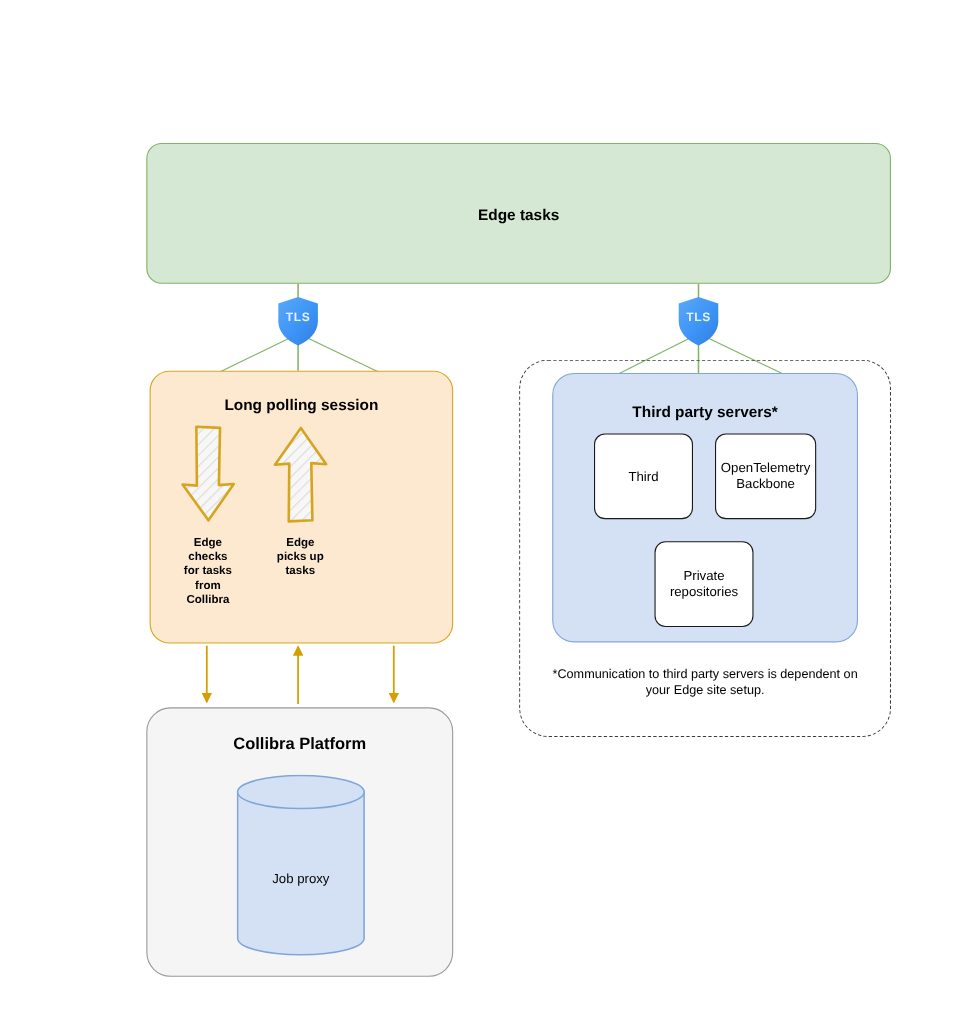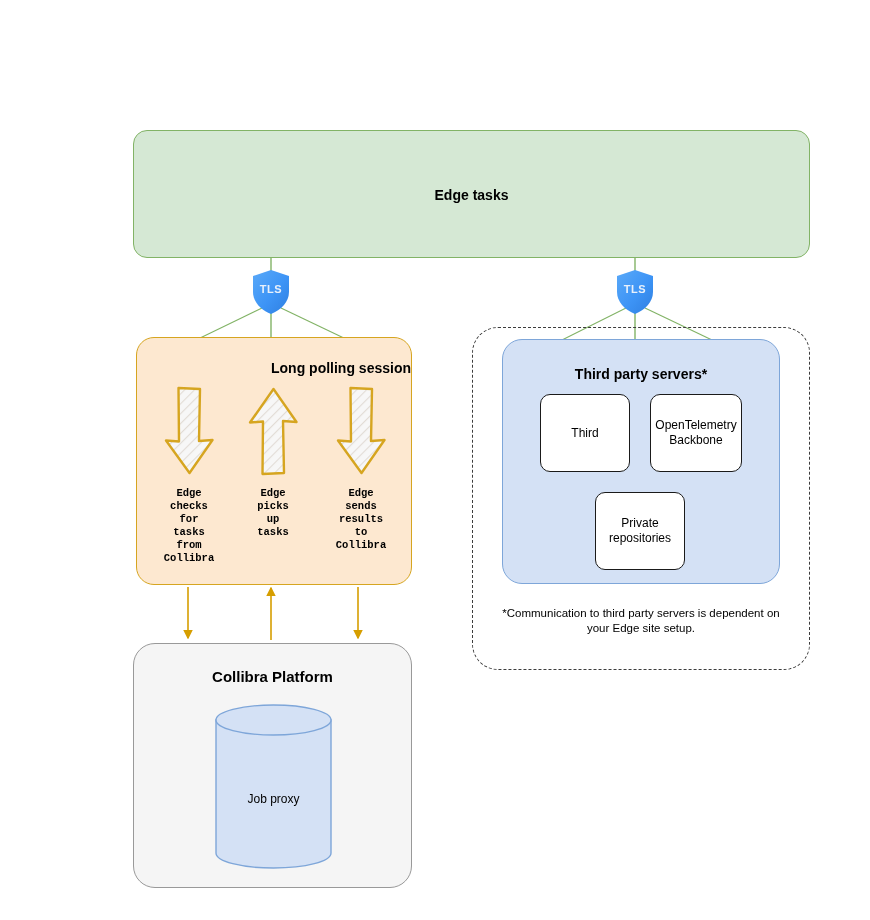--- a/index.html
+++ b/index.html
@@ -50,21 +50,21 @@
     width: 276px;
     height: 248px;
     background: #fde8d0;
     border: 1px solid #d6a520;
     border-radius: 18px;
   }
   #long-polling .title {
     position: absolute;
     left: 0; right: 0;
     top: 22px;
-    text-align: right;
+    text-align: center;
     font-size: 14px;
     font-weight: bold;
     color: #000;
   }
   .arrow-col {
     position: absolute;
     top: 47px;
     width: 72px;
     text-align: center;
   }
@@ -73,21 +73,20 @@
   .arrow-col.c3 { left: 188px; }
   .arrow-col .glyph { display: block; height: 92px; }
   .arrow-col .cap {
     display: block;
     margin: 10px auto 0;
     font-size: 10.5px;
     font-weight: bold;
     line-height: 13px;
     color: #000;
     width: 52px;
-    font-family: Liberation Mono, monospace;
   }
   .arrow-col.c2 .cap { width: 44px; }
 
   
   #collibra-platform {
     left: 133px;
     top: 643px;
     width: 279px;
     height: 245px;
     background: #f5f5f5;
@@ -278,28 +277,20 @@
 
     <div class="arrow-col c2">
       <span class="glyph">
         <svg width="60" height="92" viewBox="0 0 60 92">
           <path d="M30.5 4 L53.5 37 L40 36 L41 88 L19.5 89 L20 36.5 L7 37.5 Z" fill="url(#hatch)" stroke="#d6a520" stroke-width="2.4" stroke-linejoin="round" stroke-linecap="round"></path>
         </svg>
       </span>
       <span class="cap">Edge picks up tasks</span>
     </div>
 
-    <div class="arrow-col c3">
-      <span class="glyph">
-        <svg width="60" height="92" viewBox="0 0 60 92">
-          <path d="M19.5 3 L41 4 L40 56 L53.5 55 L30.5 88 L7 55.5 L20 56.5 Z" fill="url(#hatch)" stroke="#d6a520" stroke-width="2.4" stroke-linejoin="round" stroke-linecap="round"></path>
-        </svg>
-      </span>
-      <span class="cap">Edge sends results to Collibra</span>
-    </div>
   </div>
 
   <div class="node" id="collibra-platform">
     <div class="title">Collibra Platform</div>
 
     <div id="job-queue">
       <svg width="117" height="165" viewBox="0 0 117 165">
         <path d="M1 16 V149 C1 157.5 26.5 164 58.5 164 C90.5 164 116 157.5 116 149 V16 Z" fill="#d4e1f5" stroke="#7ea6d9" stroke-width="1.4"></path>
         <ellipse cx="58.5" cy="16" rx="57.5" ry="15" fill="#d4e1f5" stroke="#7ea6d9" stroke-width="1.4"></ellipse>
       </svg>

